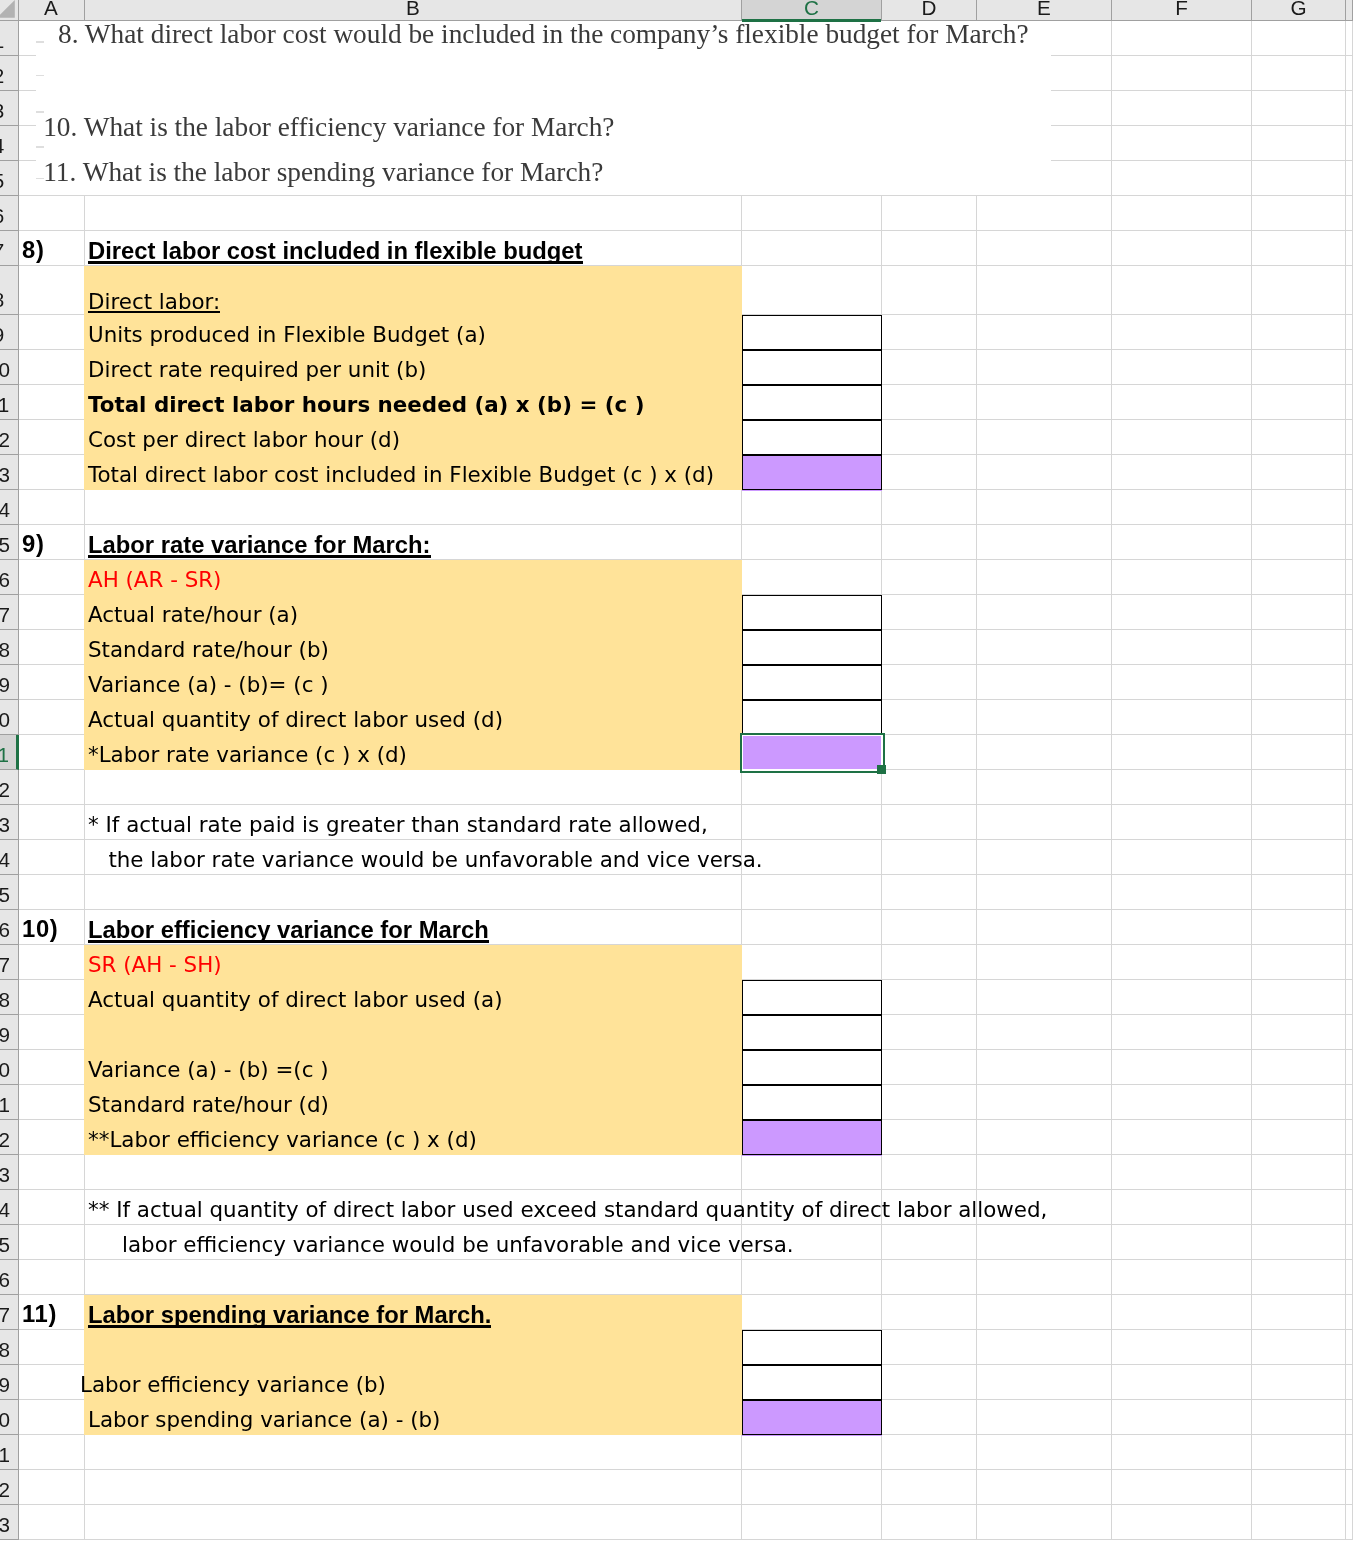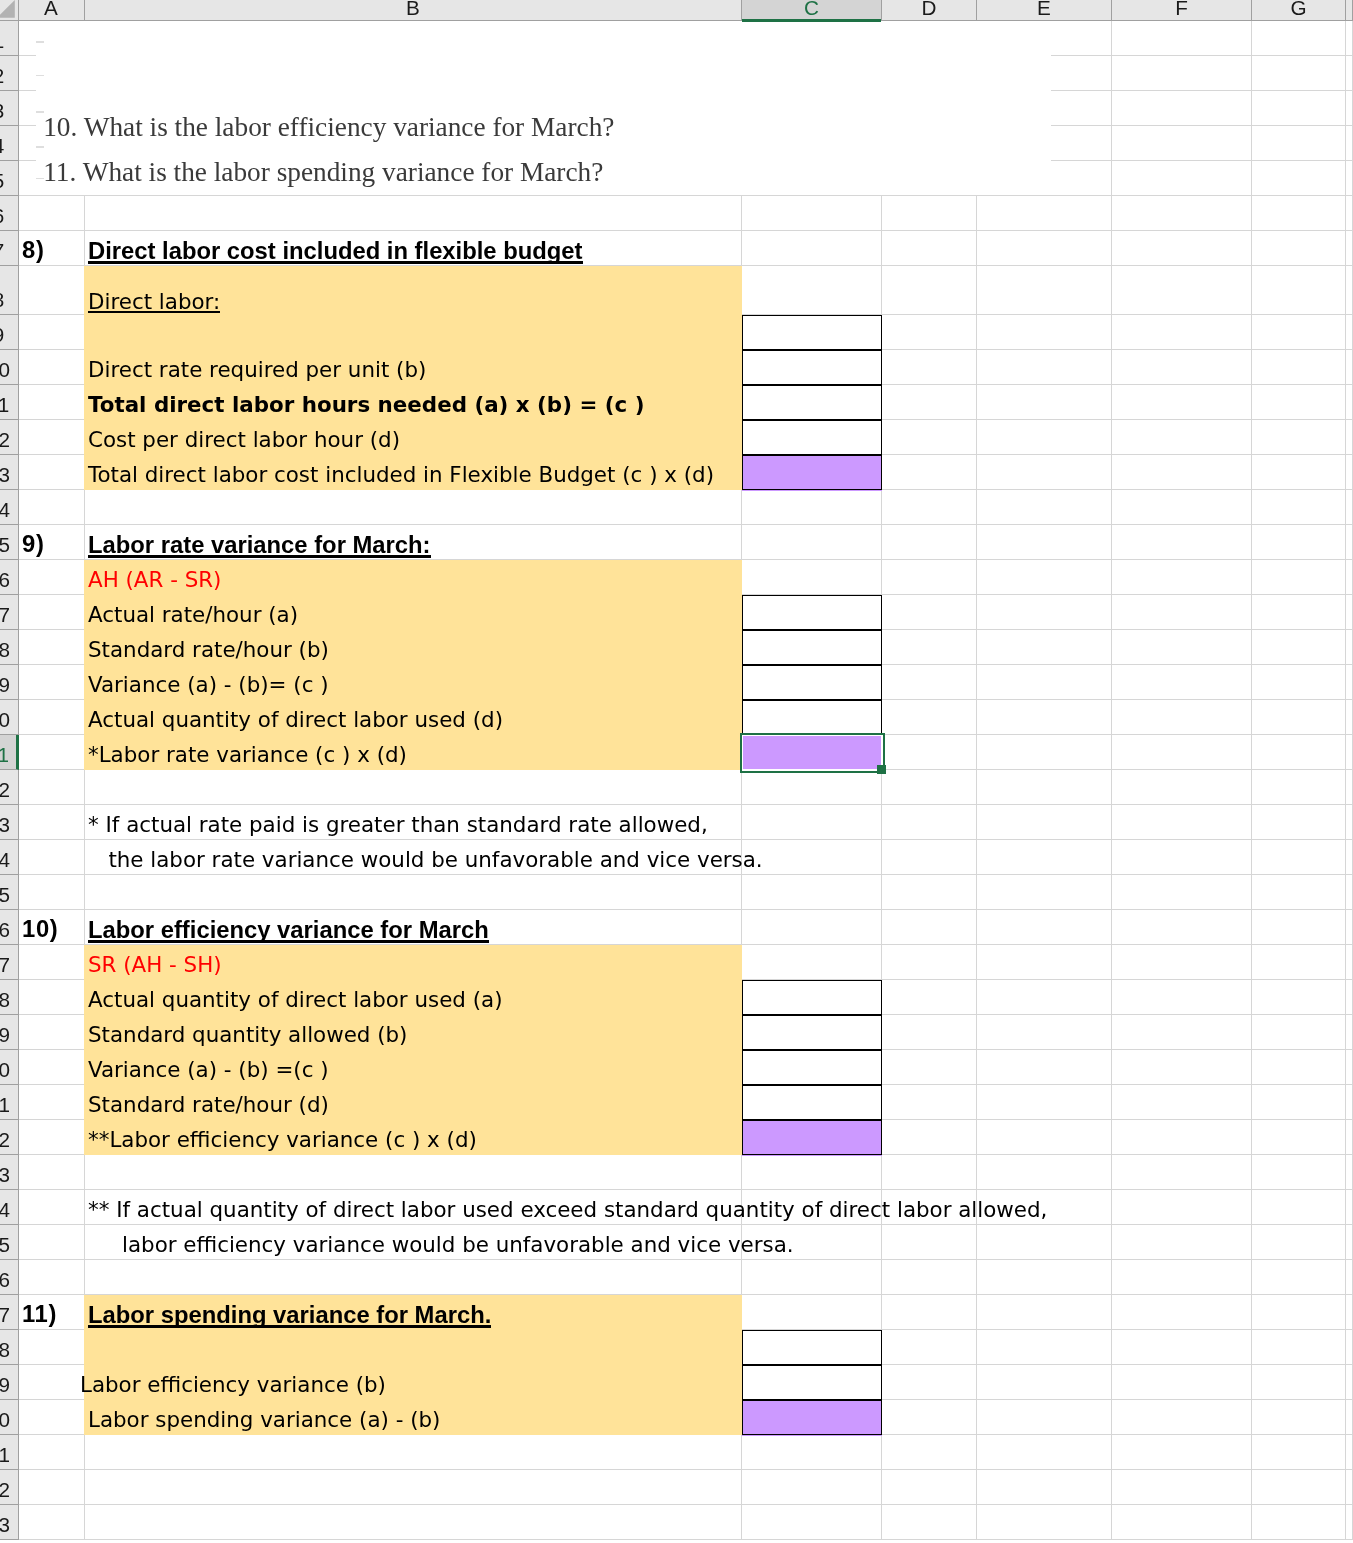--- a/index.html
+++ b/index.html
@@ -487,54 +487,55 @@
     <div class="abs rowhdr" style="top: 1295px; height: 35px; line-height: 34px; padding-top: 3px; box-sizing: border-box;"><span>37</span></div>
     <div class="abs rowhdr" style="top: 1330px; height: 35px; line-height: 34px; padding-top: 3px; box-sizing: border-box;"><span>38</span></div>
     <div class="abs rowhdr" style="top: 1365px; height: 35px; line-height: 34px; padding-top: 3px; box-sizing: border-box;"><span>39</span></div>
     <div class="abs rowhdr" style="top: 1400px; height: 35px; line-height: 34px; padding-top: 3px; box-sizing: border-box;"><span>40</span></div>
     <div class="abs rowhdr" style="top: 1435px; height: 35px; line-height: 34px; padding-top: 3px; box-sizing: border-box;"><span>41</span></div>
     <div class="abs rowhdr" style="top: 1470px; height: 35px; line-height: 34px; padding-top: 3px; box-sizing: border-box;"><span>42</span></div>
     <div class="abs rowhdr" style="top: 1505px; height: 35px; line-height: 34px; padding-top: 3px; box-sizing: border-box;"><span>43</span></div>
     <div class="abs t-a" style="left: 22px; top: 233px; height: 34px; line-height: 34px;">8)</div>
     <div class="abs t-b" style="left: 88px; top: 233.5px; height: 34px; line-height: 34px; white-space: pre; z-index: 4; overflow: visible;"><span>Direct labor cost included in flexible budget</span><div class="uline" style="left: 0px; top: 27.9px; height: 2.8px; width: 494.531px;"></div></div>
     <div class="abs t-s" style="left: 88px; top: 268.5px; height: 48px; line-height: normal; white-space: pre; display: flex; align-items: flex-end; padding-bottom: 3px; z-index: 4; overflow: visible;"><span>Direct labor:</span><div class="uline" style="left: 0px; top: 42.3px; height: 2.6px; width: 132.188px;"></div></div>
+    <div class="abs t-n" style="left: 88px; top: 317.5px; height: 34px; line-height: 34px; white-space: pre; z-index: 4;"><span>Units produced in Flexible Budget (a)</span></div>
     <div class="abs t-n" style="left: 88px; top: 352.5px; height: 34px; line-height: 34px; white-space: pre; z-index: 4;"><span>Direct rate required per unit (b)</span></div>
     <div class="abs t-n" style="left: 88px; top: 387.5px; height: 34px; line-height: 34px; white-space: pre; z-index: 4; font-weight: bold;"><span>Total direct labor hours needed (a) x (b) = (c )</span></div>
     <div class="abs t-n" style="left: 88px; top: 422.5px; height: 34px; line-height: 34px; white-space: pre; z-index: 4;"><span>Cost per direct labor hour (d)</span></div>
     <div class="abs t-n" style="left: 88px; top: 457.5px; height: 34px; line-height: 34px; white-space: pre; z-index: 4;"><span>Total direct labor cost included in Flexible Budget (c ) x (d)</span></div>
     <div class="abs t-a" style="left: 22px; top: 527px; height: 34px; line-height: 34px;">9)</div>
     <div class="abs t-b" style="left: 88px; top: 527.5px; height: 34px; line-height: 34px; white-space: pre; z-index: 4; overflow: visible;"><span>Labor rate variance for March:</span><div class="uline" style="left: 0px; top: 27.9px; height: 2.8px; width: 342.531px;"></div></div>
     <div class="abs t-r" style="left: 88px; top: 562.5px; height: 34px; line-height: 34px; white-space: pre; z-index: 4;"><span>AH (AR - SR)</span></div>
     <div class="abs t-n" style="left: 88px; top: 597.5px; height: 34px; line-height: 34px; white-space: pre; z-index: 4;"><span>Actual rate/hour (a)</span></div>
     <div class="abs t-n" style="left: 88px; top: 632.5px; height: 34px; line-height: 34px; white-space: pre; z-index: 4;"><span>Standard rate/hour (b)</span></div>
     <div class="abs t-n" style="left: 88px; top: 667.5px; height: 34px; line-height: 34px; white-space: pre; z-index: 4;"><span>Variance (a) - (b)= (c )</span></div>
     <div class="abs t-n" style="left: 88px; top: 702.5px; height: 34px; line-height: 34px; white-space: pre; z-index: 4;"><span>Actual quantity of direct labor used (d)</span></div>
     <div class="abs t-n" style="left: 88px; top: 737.5px; height: 34px; line-height: 34px; white-space: pre; z-index: 4;"><span>*Labor rate variance (c ) x (d)</span></div>
     <div class="abs t-n" style="left: 88px; top: 807.5px; height: 34px; line-height: 34px; white-space: pre; z-index: 4;"><span>* If actual rate paid is greater than standard rate allowed,</span></div>
     <div class="abs t-n" style="left: 88px; top: 842.5px; height: 34px; line-height: 34px; white-space: pre; z-index: 4;"><span>   the labor rate variance would be unfavorable and vice versa.</span></div>
     <div class="abs t-a" style="left: 22px; top: 912px; height: 34px; line-height: 34px;">10)</div>
     <div class="abs t-b" style="left: 88px; top: 912.5px; height: 34px; line-height: 34px; white-space: pre; z-index: 4; overflow: visible;"><span>Labor efficiency variance for March</span><div class="uline" style="left: 0px; top: 27.9px; height: 2.8px; width: 400.734px;"></div></div>
     <div class="abs t-r" style="left: 88px; top: 947.5px; height: 34px; line-height: 34px; white-space: pre; z-index: 4;"><span>SR (AH - SH)</span></div>
     <div class="abs t-n" style="left: 88px; top: 982.5px; height: 34px; line-height: 34px; white-space: pre; z-index: 4;"><span>Actual quantity of direct labor used (a)</span></div>
-    <div class="abs t-n" style="left: 88px; top: 1017.5px; height: 34px; line-height: 34px; white-space: pre; z-index: 4;"><span>Standard quantity allowed (b)</span></div>
     <div class="abs t-n" style="left: 88px; top: 1052.5px; height: 34px; line-height: 34px; white-space: pre; z-index: 4;"><span>Variance (a) - (b) =(c )</span></div>
     <div class="abs t-n" style="left: 88px; top: 1087.5px; height: 34px; line-height: 34px; white-space: pre; z-index: 4;"><span>Standard rate/hour (d)</span></div>
     <div class="abs t-n" style="left: 88px; top: 1122.5px; height: 34px; line-height: 34px; white-space: pre; z-index: 4;"><span>**Labor efficiency variance (c ) x (d)</span></div>
     <div class="abs t-n" style="left: 88px; top: 1192.5px; height: 34px; line-height: 34px; white-space: pre; z-index: 4;"><span>** If actual quantity of direct labor used exceed standard quantity of direct labor allowed,</span></div>
     <div class="abs t-n" style="left: 88px; top: 1227.5px; height: 34px; line-height: 34px; white-space: pre; z-index: 4;"><span>     labor efficiency variance would be unfavorable and vice versa.</span></div>
     <div class="abs t-a" style="left: 22px; top: 1297px; height: 34px; line-height: 34px;">11)</div>
     <div class="abs t-b" style="left: 88px; top: 1297.5px; height: 34px; line-height: 34px; white-space: pre; z-index: 4; overflow: visible;"><span>Labor spending variance for March.</span><div class="uline" style="left: 0px; top: 27.9px; height: 2.8px; width: 403.328px;"></div></div>
     <div class="abs t-n" style="left: 80px; top: 1367.5px; height: 34px; line-height: 34px; white-space: pre; z-index: 4;"><span>Labor efficiency variance (b)</span></div>
     <div class="abs t-n" style="left: 88px; top: 1402.5px; height: 34px; line-height: 34px; white-space: pre; z-index: 4;"><span>Labor spending variance (a) - (b)</span></div>
     <div class="abs" style="left: 36px; top: 22px; width: 1015px; height: 173px; background: rgb(255, 255, 255); z-index: 20; transform: translateZ(0px); will-change: transform;">
       <div class="dash" style="left: 0px; top: 19.3px; width: 8px;"></div>
       <div class="dash" style="left: 0px; top: 52.8px; width: 8px;"></div>
       <div class="dash" style="left: 0px; top: 89.3px; width: 8px;"></div>
       <div class="dash" style="left: 0px; top: 124.2px; width: 8px;"></div>
       <div class="dash" style="left: 0px; top: 155.8px; width: 8px;"></div>
+      <div class="t-q" style="position: absolute; left: 22px; top: 0px; white-space: pre; line-height: 24px;">8. What direct labor cost would be included in the company’s flexible budget for March?</div>
       <div class="t-q" style="position: absolute; left: 7.2px; top: 92.9px; white-space: pre; line-height: 24px;">10. What is the labor efficiency variance for March?</div>
       <div class="t-q" style="position: absolute; left: 7.2px; top: 138.1px; white-space: pre; line-height: 24px;">11. What is the labor spending variance for March?</div>
     </div>
     <div class="abs" style="left: 742px; top: 315px; width: 140px; height: 35px; background: rgb(255, 255, 255); border: 1.5px solid rgb(0, 0, 0); z-index: 5;"></div>
     <div class="abs" style="left: 742px; top: 350px; width: 140px; height: 35px; background: rgb(255, 255, 255); border: 1.5px solid rgb(0, 0, 0); z-index: 5;"></div>
     <div class="abs" style="left: 742px; top: 385px; width: 140px; height: 35px; background: rgb(255, 255, 255); border: 1.5px solid rgb(0, 0, 0); z-index: 5;"></div>
     <div class="abs" style="left: 742px; top: 420px; width: 140px; height: 35px; background: rgb(255, 255, 255); border: 1.5px solid rgb(0, 0, 0); z-index: 5;"></div>
     <div class="abs" style="left: 742px; top: 455px; width: 140px; height: 36px; background: rgb(204, 153, 255); z-index: 4;"></div>
     <div class="abs" style="left: 742px; top: 455px; width: 140px; height: 35px; background: rgb(204, 153, 255); border: 1.5px solid rgb(0, 0, 0); z-index: 5;"></div>
     <div class="abs" style="left: 742px; top: 595px; width: 140px; height: 35px; background: rgb(255, 255, 255); border: 1.5px solid rgb(0, 0, 0); z-index: 5;"></div>

